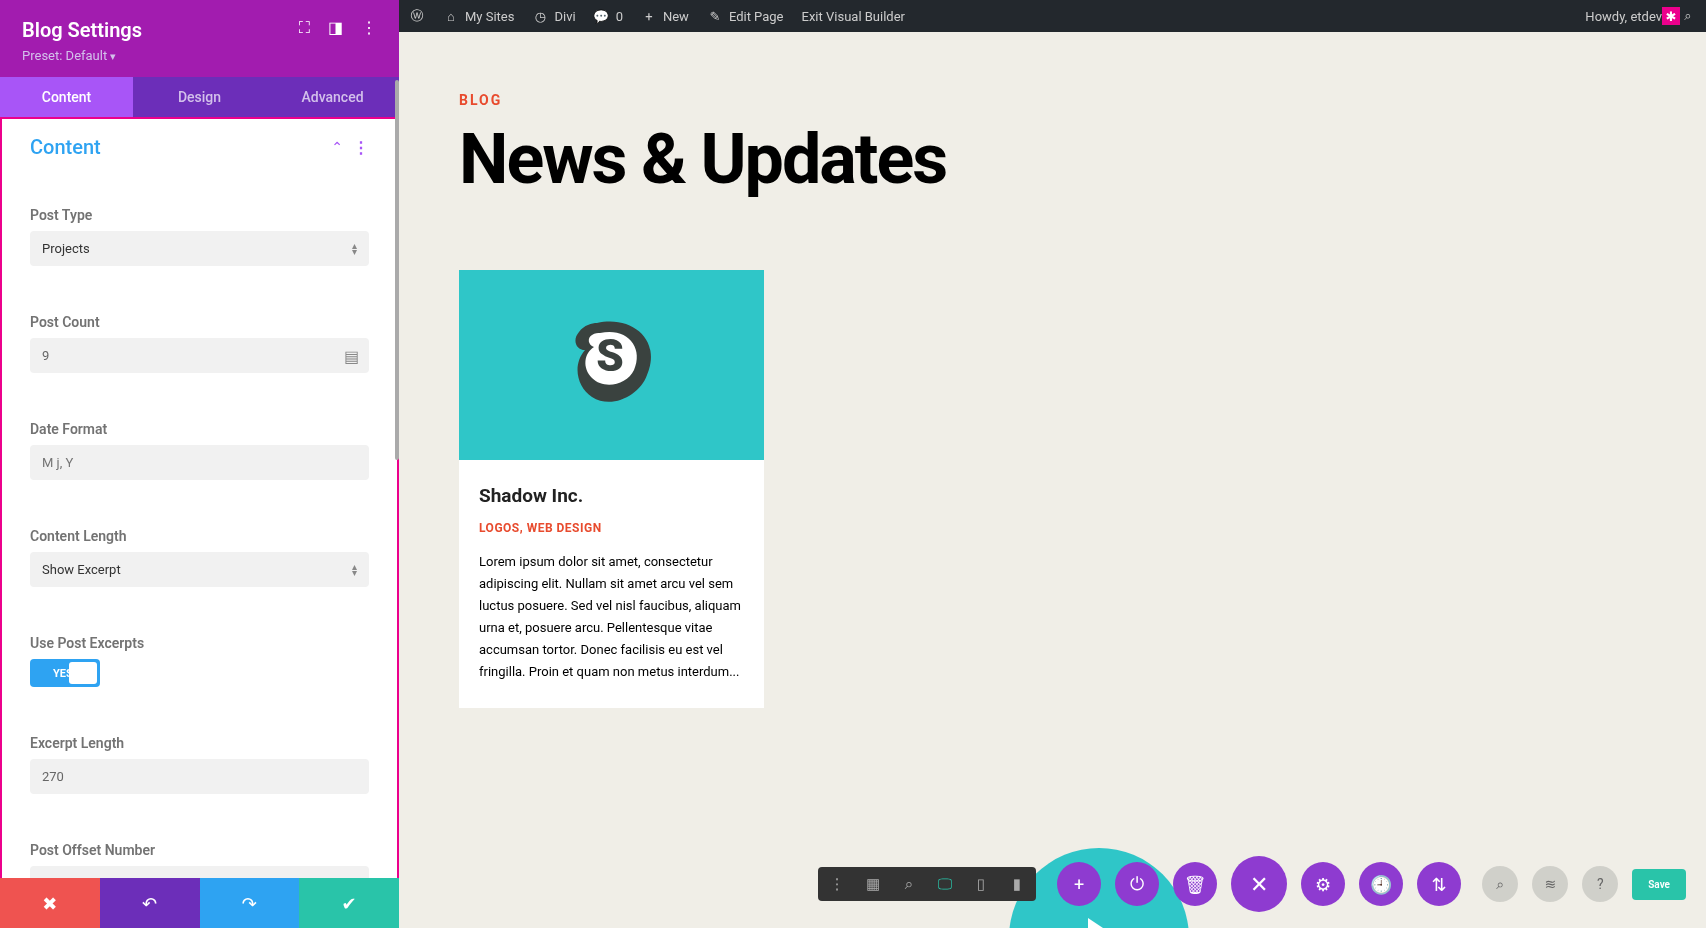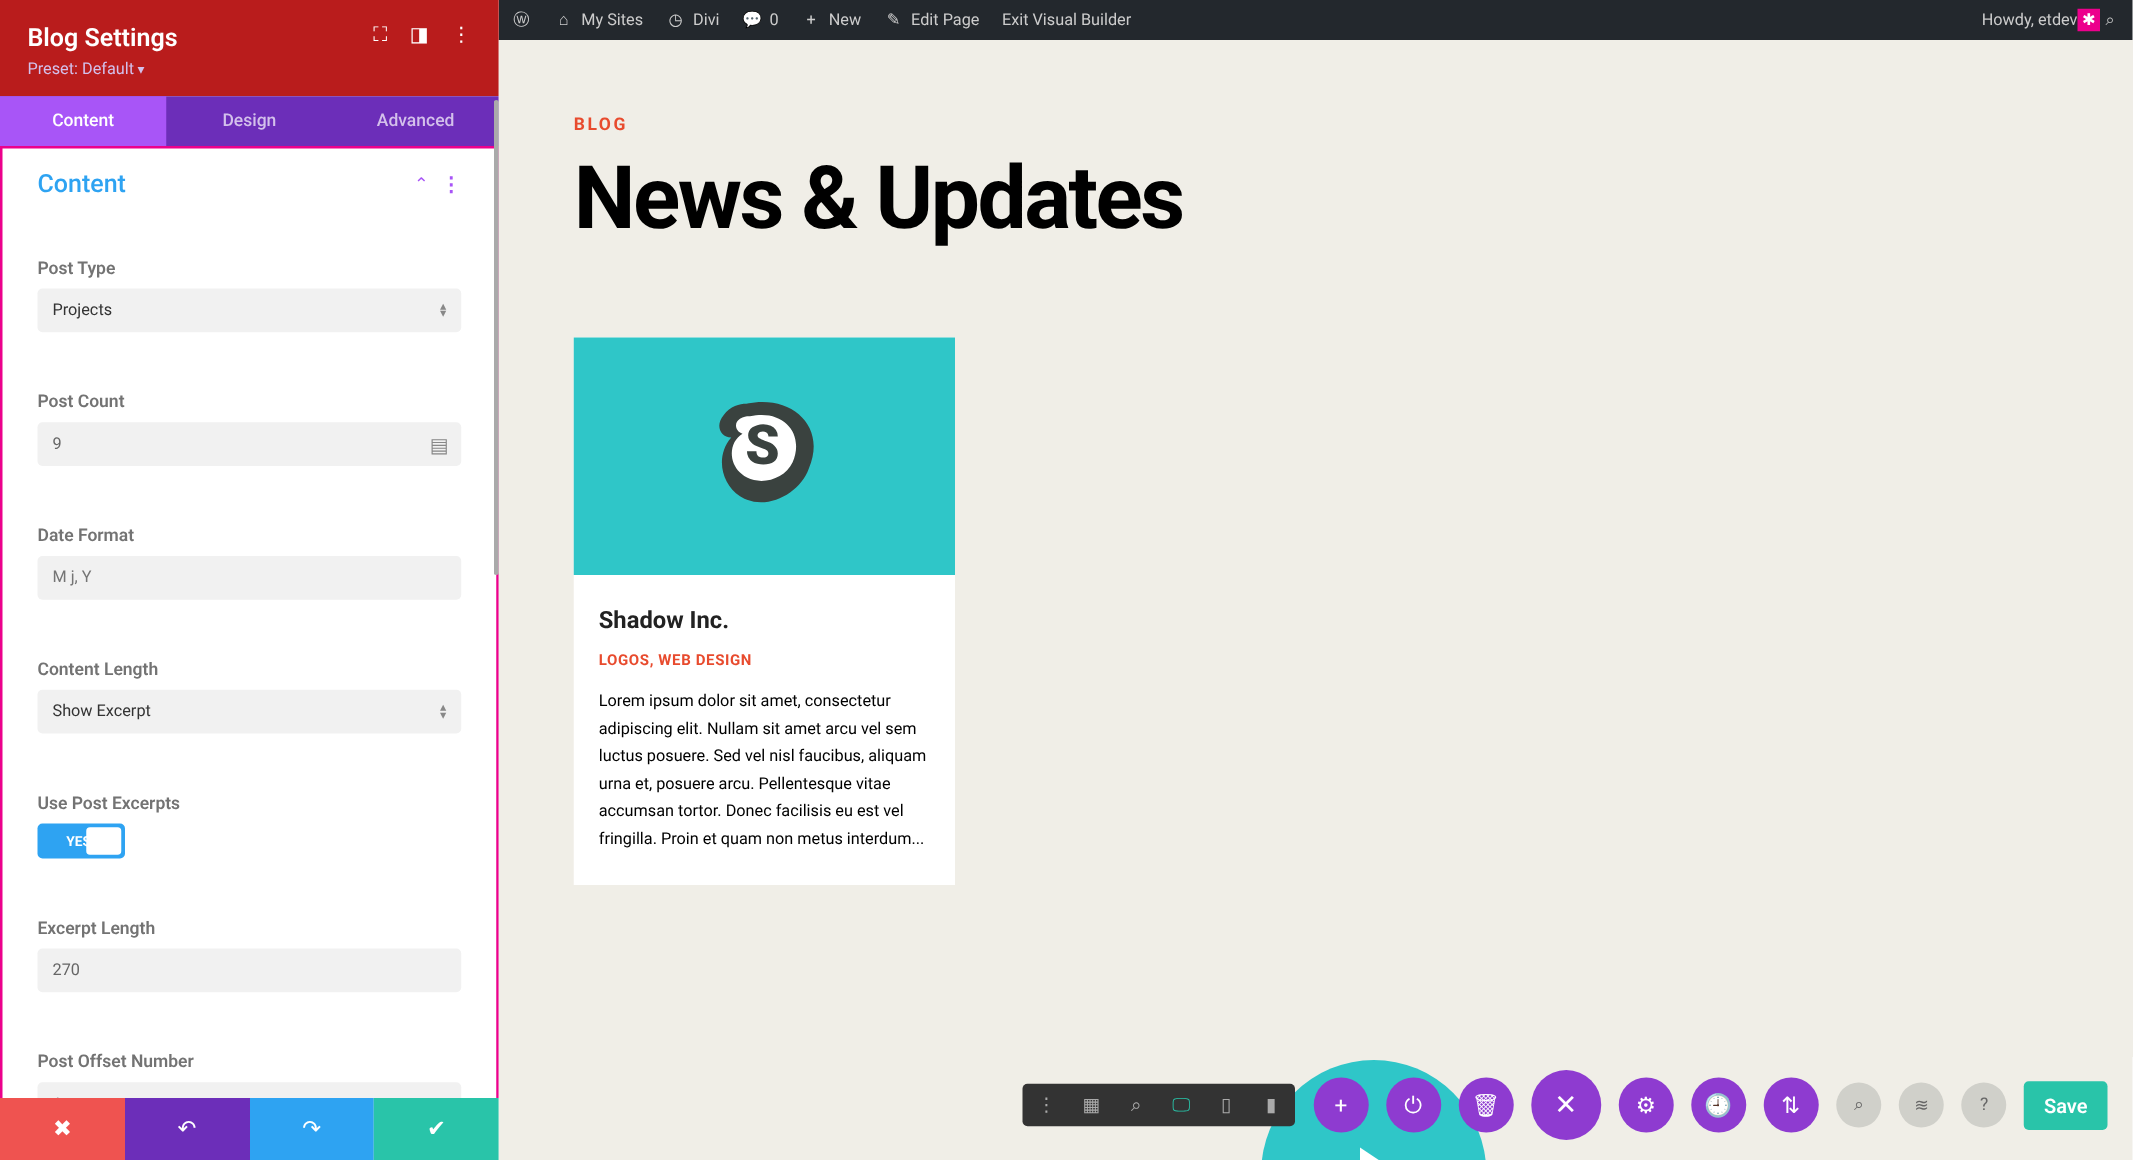--- a/index.html
+++ b/index.html
@@ -8,21 +8,21 @@
     
     .wp-admin-bar { position: absolute; top: 0; left: 399px; right: 0; height: 32px; background: #23282d; color: #eee; display: flex; align-items: center; padding: 0 10px; font-size: 13px; justify-content: space-between; }
     .wp-admin-left { display: flex; align-items: center; gap: 18px; }
     .wp-admin-right { display: flex; align-items: center; }
     .wp-item { display: flex; align-items: center; gap: 6px; cursor: pointer; color: #ccc; }
     .wp-icon { width: 16px; height: 16px; display: inline-flex; align-items: center; justify-content: center; }
     .avatar-icon { width: 18px; height: 18px; background: #ec008c; display: flex; align-items: center; justify-content: center; color: #fff; font-size: 13px; }
     
     
     .sidebar { position: absolute; top: 0; left: 0; width: 399px; height: 928px; background: #fff; display: flex; flex-direction: column; }
-    .panel-header { background: #b91c1c; color: #fff; padding: 18px 22px 14px; display: flex; justify-content: space-between; align-items: flex-start; }
+    .panel-header { background: #a21caf; color: #fff; padding: 18px 22px 14px; display: flex; justify-content: space-between; align-items: flex-start; }
     .panel-title-area { flex: 1; }
     .panel-title { font-size: 20px; font-weight: 600; margin-bottom: 6px; }
     .panel-preset { font-size: 13px; color: #d3c0eb; cursor: pointer; }
     .panel-preset::after { content: " ▾"; font-size: 11px; }
     .panel-icons { display: flex; gap: 18px; align-items: center; }
     .panel-icon-btn { color: #fff; cursor: pointer; font-size: 16px; }
     
     .tabs { display: flex; background: #6c2eb9; }
     .tab { flex: 1; text-align: center; padding: 12px 0; color: #d3c0eb; font-size: 14px; font-weight: 500; cursor: pointer; }
     .tab.active { background: #a855f7; color: #fff; }
@@ -84,21 +84,21 @@
     
     .bottom-bar { position: absolute; bottom: 16px; left: 399px; right: 0; display: flex; align-items: center; justify-content: space-between; padding: 0 20px; pointer-events: none; }
     .bb-left, .bb-center, .bb-right { display: flex; align-items: center; gap: 14px; pointer-events: auto; }
     .view-toolbar { background: #333; border-radius: 4px; display: flex; align-items: center; padding: 8px 10px; gap: 18px; }
     .view-toolbar .tb-icon { color: #aaa; cursor: pointer; font-size: 15px; width: 18px; text-align: center; }
     .view-toolbar .tb-icon.active { color: #29c4a9; }
     .circle-btn { width: 44px; height: 44px; border-radius: 50%; display: flex; align-items: center; justify-content: center; color: #fff; cursor: pointer; font-size: 18px; }
     .circle-btn.purple-sm { background: #8e3bd0; }
     .circle-btn.purple-lg { background: #8e3bd0; width: 56px; height: 56px; font-size: 22px; }
     .circle-btn.grey { background: #d0d0ca; color: #666; width: 36px; height: 36px; font-size: 14px; }
-    .save-btn { background: #29c4a9; color: #fff; padding: 10px 16px; border-radius: 4px; font-size: 16px; font-weight: 600; cursor: pointer; }
+    .save-btn { background: #29c4a9; color: #fff; padding: 10px 16px; border-radius: 4px; font-size: 10px; font-weight: 600; cursor: pointer; }
   </style>
 </head>
 <body>
 
 <div class="wp-admin-bar">
   <div class="wp-admin-left">
     <span class="wp-item">
         <span class="wp-icon">ⓦ</span>
       </span>
     <span class="wp-item">

